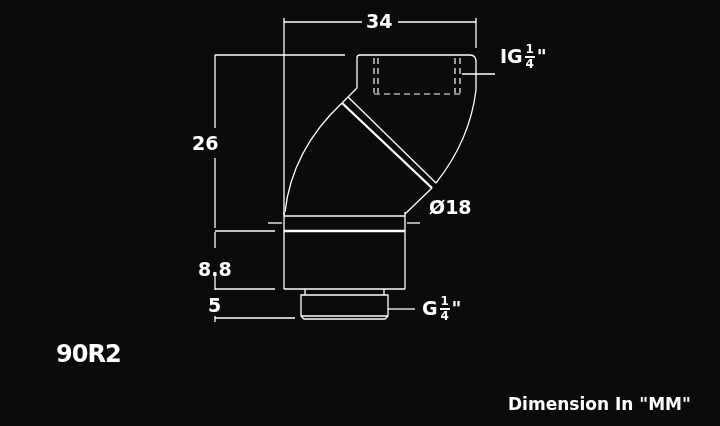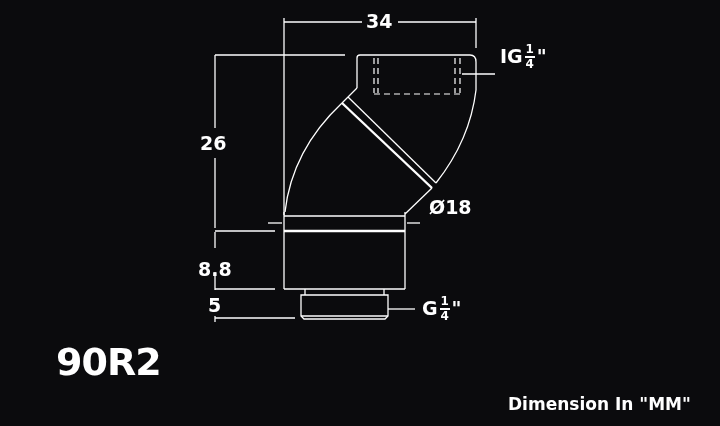--- a/index.html
+++ b/index.html
@@ -2,21 +2,21 @@
 <html><head>
 <meta charset="utf-8">
 <style>
   html,body{margin:0;padding:0;}
   body{width:720px;height:426px;background:#0b0b0d;overflow:hidden;position:relative;font-family:"Liberation Sans",sans-serif;color:#fff;}
   svg{position:absolute;left:0;top:0;}
   .lbl{position:absolute;color:#fff;font-weight:bold;font-family:"DejaVu Sans",sans-serif;white-space:nowrap;}
   .dim{font-size:19px;}
   .frac{display:inline-flex;flex-direction:column;align-items:center;font-size:12px;line-height:11px;vertical-align:middle;margin:0 2px;}
   .frac .bar{width:10px;border-top:2px solid #fff;margin:1px 0;}
-  .model{font-size:38px;letter-spacing:-1px;}
+  .model{font-size:24px;letter-spacing:-1px;}
   .unit{font-size:17px;}
 </style>
 </head>
 <body>
 
 <svg width="720" height="426" viewBox="0 0 720 426">
   <g stroke="#fff" fill="none" stroke-width="1.3">
 
     <line x1="284" y1="22" x2="362" y2="22"></line>
     <line x1="398" y1="22" x2="476" y2="22"></line>
@@ -63,21 +63,21 @@
   <g stroke="#fff" fill="none" stroke-width="1.2" stroke-dasharray="6,4">
     <line x1="374" y1="58" x2="374" y2="93"></line>
     <line x1="378" y1="58" x2="378" y2="93"></line>
     <line x1="455" y1="58" x2="455" y2="93"></line>
     <line x1="460" y1="58" x2="460" y2="93"></line>
     <line x1="374" y1="94" x2="460" y2="94"></line>
   </g>
 </svg>
 
 <div class="lbl dim" style="left:366px;top:10px;">34</div>
-<div class="lbl dim" style="left:200px;top:132px;">26</div>
+<div class="lbl dim" style="left:192px;top:132px;">26</div>
 <div class="lbl dim" style="left:198px;top:258px;">8.8</div>
 <div class="lbl dim" style="left:208px;top:294px;">5</div>
 <div class="lbl dim" style="left:429px;top:196px;">Ø18</div>
 
 <div class="lbl dim" style="left:500px;top:44px;">
   <span>IG</span><span class="frac">
       <span>1</span>
       <span class="bar"></span>
       <span>4</span>
     </span><span>"</span>

